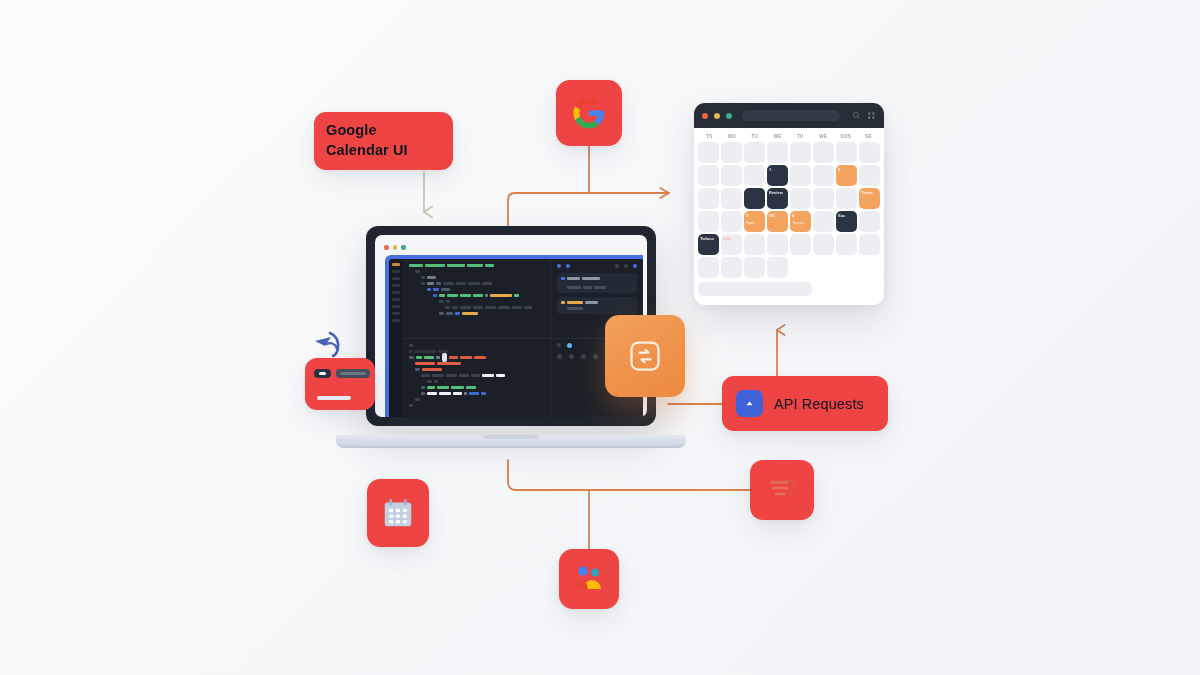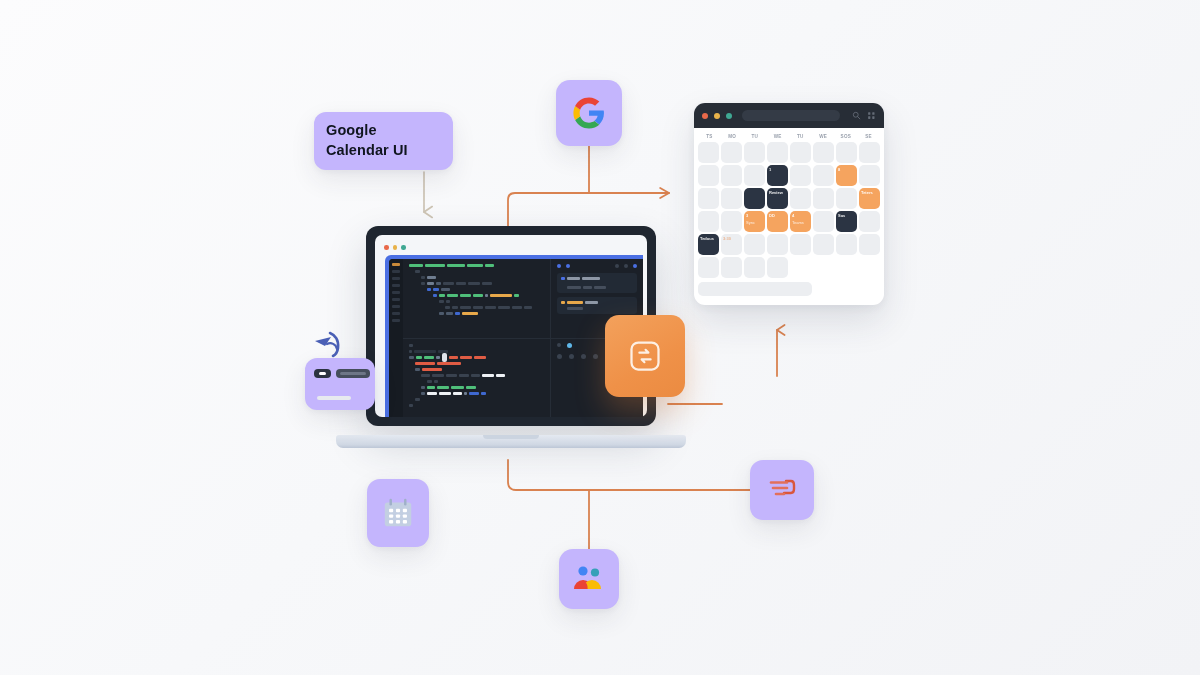--- a/index.html
+++ b/index.html
@@ -7,21 +7,21 @@
   body {
     font-family: "Liberation Sans", sans-serif;
     background: linear-gradient(135deg, #fcfcfd 0%, #f7f8fa 45%, #f2f3f6 100%);
     position: relative;
   }
   .stage { position: absolute; inset: 0; }
   .abs { position: absolute; }
 
   
   .card {
-    background: #c4b5fd;
+    background: #ef4444;
     border-radius: 14px;
     box-shadow: 0 10px 26px rgba(40,48,70,.09), 0 2px 6px rgba(40,48,70,.05);
   }
 
   
   #label-gcal {
     left: 314px; top: 112px; width: 139px; height: 58px;
     border-radius: 12px; display: flex; align-items: center;
     padding-left: 12px;
   }
@@ -511,20 +511,28 @@
   </div>
 
   <div class="abs" id="badge-orange">
     <svg width="36" height="36" viewBox="0 0 32 32">
       <rect x="4" y="4" width="24" height="24" rx="6" stroke="#fdf0e4" stroke-width="2" fill="none"></rect>
       <path d="M11 13 H19 L16.5 10.5" stroke="#fdf0e4" stroke-width="1.9" fill="none" stroke-linecap="round" stroke-linejoin="round"></path>
       <path d="M21 19 H13 L15.5 21.5" stroke="#fdf0e4" stroke-width="1.9" fill="none" stroke-linecap="round" stroke-linejoin="round"></path>
     </svg>
   </div>
 
+  <div class="abs card" id="label-api">
+    <div id="api-ico">
+      <svg width="11" height="11" viewBox="0 0 16 16">
+        <path d="M8 5 L12.5 10.5 L3.5 10.5 Z" fill="#ffffff"></path>
+      </svg>
+    </div>
+    <span class="txt">API Requests</span>
+  </div>
 
   <div class="abs card" id="card-oauth">
     <svg width="34" height="30" viewBox="0 0 34 30">
       <circle cx="11" cy="7" r="4.6" fill="#4285F4"></circle>
       <circle cx="23" cy="8.5" r="4.1" fill="#35a0b8"></circle>
       <path d="M2 25 a9 9 0 0 1 18 0 Z" fill="#EA4335"></path>
       <path d="M11 25 a9 9 0 0 1 18 0 Z" fill="#FBBC05"></path>
       <path d="M11 16.2 a9 9 0 0 1 4.6 8.8 H11 Z" fill="#EA4335"></path>
     </svg>
   </div>

